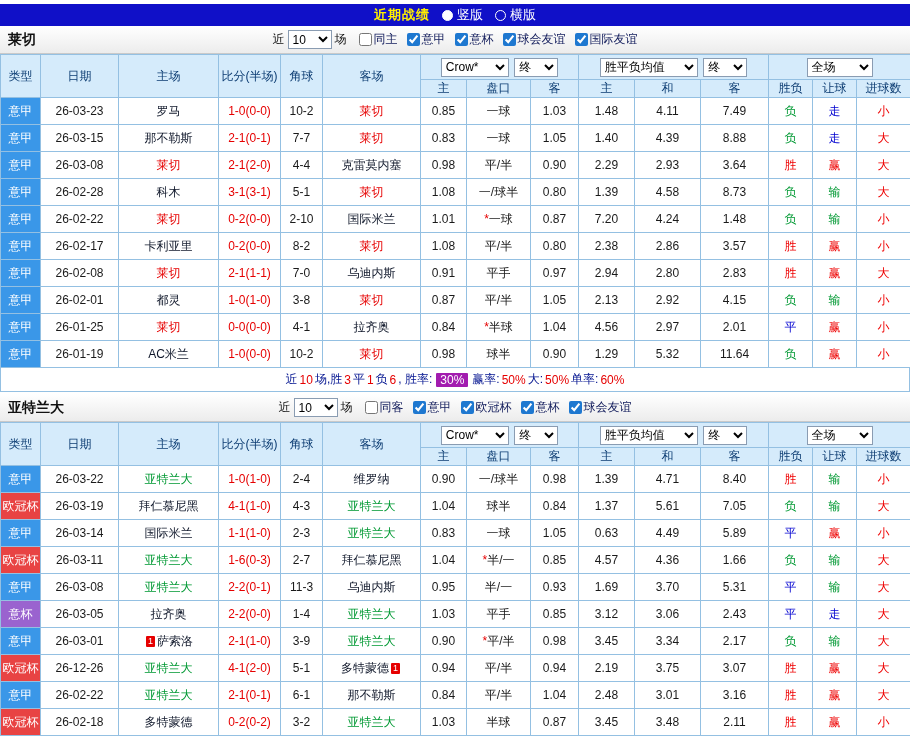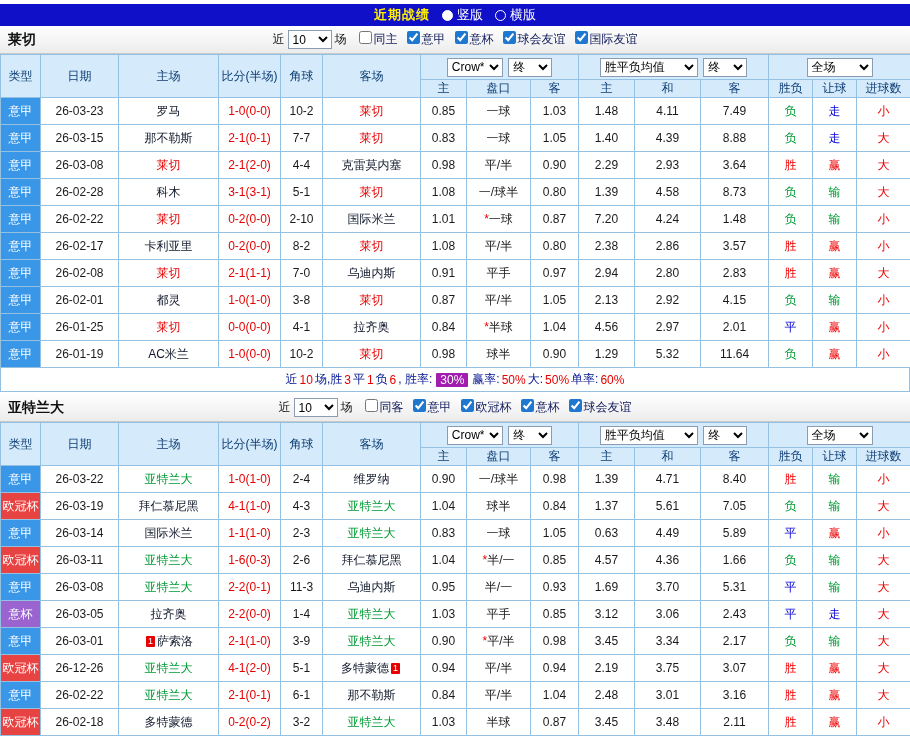--- a/index.html
+++ b/index.html
@@ -11,25 +11,25 @@
           justify-content:center;gap:12px;font-size:13px;color:#fff}
   .topbar .title{color:#ffef00;font-weight:bold;letter-spacing:1px}
   .radio-opt{display:inline-flex;align-items:center;gap:4px;cursor:pointer}
   .radio{width:11px;height:11px;border:1px solid #fff;border-radius:50%;display:inline-block}
   .radio.sel{background:#fff}
   
   .secbar{height:28px;display:flex;align-items:center;position:relative;
           background:linear-gradient(#ffffff,#ececec);border-bottom:1px solid #c9c9c9}
   .team-title{position:absolute;left:8px;font-size:14px;font-weight:bold;color:#111}
   .filters{margin:0 auto;display:flex;align-items:center;font-size:12px;color:#111;gap:3px}
-  .cb{display:inline-flex;align-items:flex-start;margin-left:9px;cursor:pointer;color:#101a5a}
+  .cb{display:inline-flex;align-items:center;margin-left:9px;cursor:pointer;color:#101a5a}
   .cb input{width:13px;height:13px;accent-color:#1e78d0;margin:0 2px 0 0}
   select{font-size:12px;height:19px;border:1px solid #8a9cb2;background:#fff;font-family:inherit}
   .cnt{width:44px}
-  .w1{width:56px}.w2{width:44px}.w3{width:98px}.w4{width:66px}
+  .w1{width:68px}.w2{width:44px}.w3{width:98px}.w4{width:66px}
   
   table{border-collapse:collapse;table-layout:fixed;width:910px;font-size:12px;text-align:center}
   th,td{border:1px solid #94c0e2;white-space:nowrap;overflow:hidden;padding:0}
   thead th{background:#d5ebfb;color:#0d3d73;font-weight:normal}
   tr.h1 th{height:25px}
   tr.h1 select{margin:0 1px}
   tr.h2 th{height:17px}
   tbody td{height:27px;color:#1a1a1a}
   td.type{color:#fff}
   td.lb{background:#3a97e8}
@@ -435,21 +435,21 @@
           <td>5.89</td>
           <td class="res b">平</td>
           <td class="res r">赢</td>
           <td class="res r">小</td>
         </tr>
         <tr>
           <td class="type lr">欧冠杯</td>
           <td>26-03-11</td>
           <td><span class="team-hl hl-green">亚特兰大</span></td>
           <td class="score">1-6(0-3)</td>
-          <td>2-6</td>
+          <td>2-7</td>
           <td><span class="team-n">拜仁慕尼黑</span></td>
           <td>1.04</td>
           <td><span class="star">*</span>半/一</td>
           <td>0.85</td>
           <td>4.57</td>
           <td>4.36</td>
           <td>1.66</td>
           <td class="res g">负</td>
           <td class="res g">输</td>
           <td class="res r">大</td>

